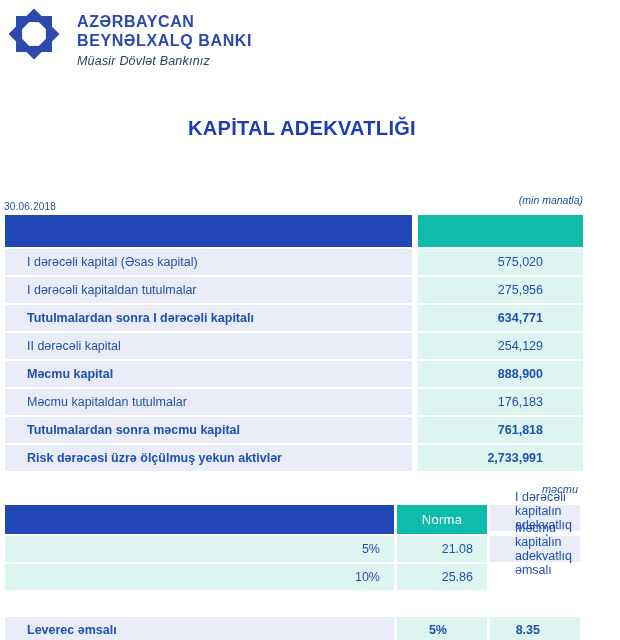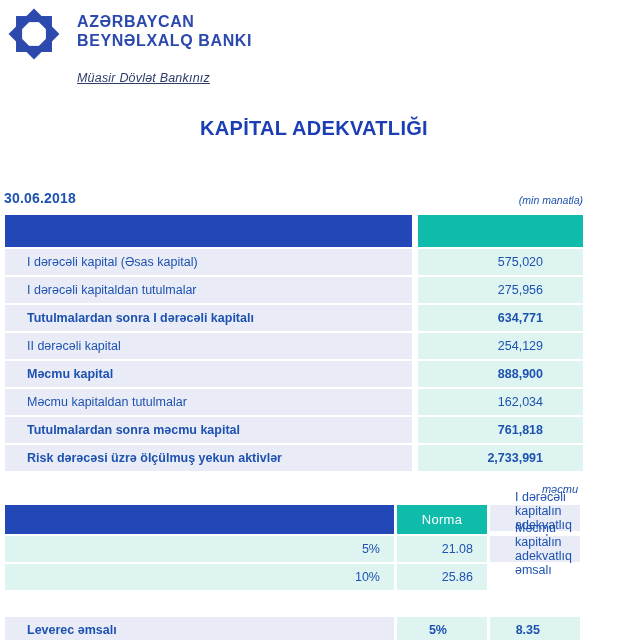--- a/index.html
+++ b/index.html
@@ -11,33 +11,33 @@
   }
   
   .brand{ position:absolute; top:6px; left:6px; display:flex; align-items:flex-start; }
   .logo-mark{ width:56px; height:56px; flex:0 0 auto; }
   .brand-text{ margin-left:15px; padding-top:6px; }
   .brand-line{
     font-size:16px; font-weight:bold; color:var(--logo-blue);
     letter-spacing:0.6px; line-height:19px; white-space:nowrap;
   }
   .brand-tagline{
-    margin-top:21px; font-size:12.5px; font-style:italic;
-    color:var(--tagline-navy); letter-spacing:0.2px;text-decoration:underline;
+    margin-top:4px; font-size:12.5px; font-style:italic;
+    color:var(--tagline-navy); letter-spacing:0.2px;
   }
   
   .report-title{
-    position:absolute; top:117px; left:12px; width:604px;
+    position:absolute; top:117px; left:0; width:604px;
     text-align:center; font-size:20px; font-weight:bold;
     color:var(--title-blue); letter-spacing:0.3px;
   }
   
   .meta-date{
-    position:absolute; top:190px; left:4px;
-    font-size:14px; font-weight:bold; color:var(--text-blue); letter-spacing:0.2px;
+    position:absolute; top:201px; left:4px;
+    font-size:10px; font-weight:normal; color:var(--text-blue); letter-spacing:0.2px;
   }
   .meta-unit{
     position:absolute; top:194px; right:37px;
     font-size:10.5px; font-style:italic; color:var(--text-blue);
   }
   .meta-percent{
     position:absolute; top:483px; right:42px;
     font-size:11px; font-style:italic; color:var(--text-blue);
   }
   
@@ -103,21 +103,21 @@
     <div class="cell value">575,020</div>
     <div class="cell label">I dərəcəli kapitaldan  tutulmalar</div>
     <div class="cell value">275,956</div>
     <div class="cell label b">Tutulmalardan  sonra I dərəcəli kapitalı</div>
     <div class="cell value b">634,771</div>
     <div class="cell label">II dərəcəli  kapital</div>
     <div class="cell value">254,129</div>
     <div class="cell label b">Məcmu kapital</div>
     <div class="cell value b">888,900</div>
     <div class="cell label">Məcmu kapitaldan tutulmalar</div>
-    <div class="cell value">162,034</div>
+    <div class="cell value">176,183</div>
     <div class="cell label b">Tutulmalardan  sonra məcmu kapital</div>
     <div class="cell value b">761,818</div>
     <div class="cell label b">Risk dərəcəsi üzrə ölçülmuş  yekun aktivlər</div>
     <div class="cell value b">2,733,991</div>
   </div>
 
   <div class="meta-percent">məcmu</div>
 
   <div class="ratio-table">
     <div class="head-label"></div>

